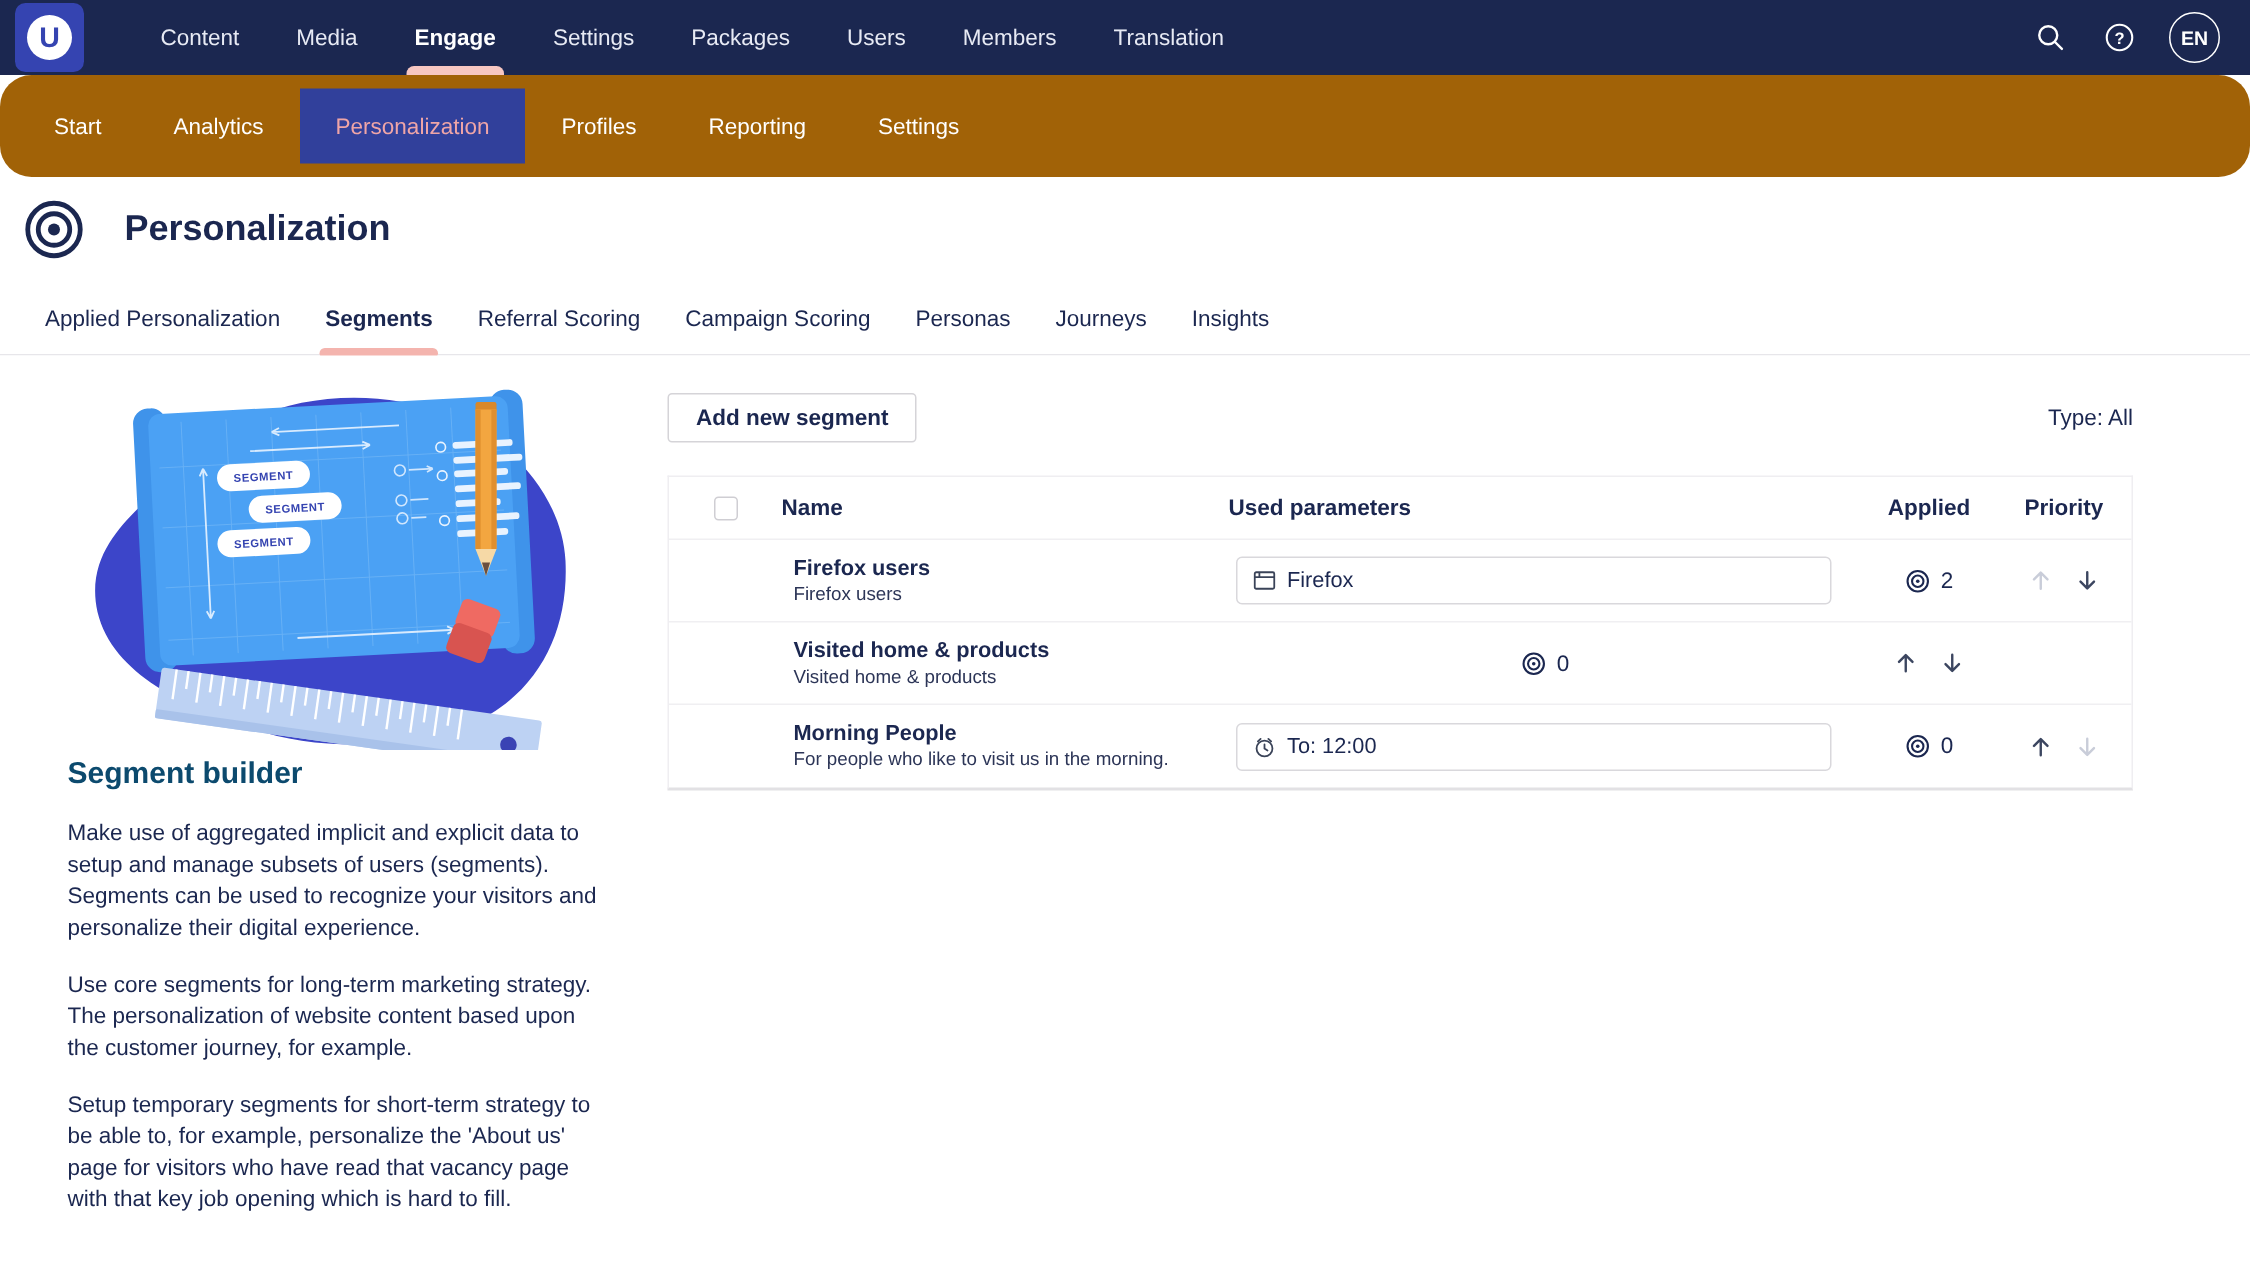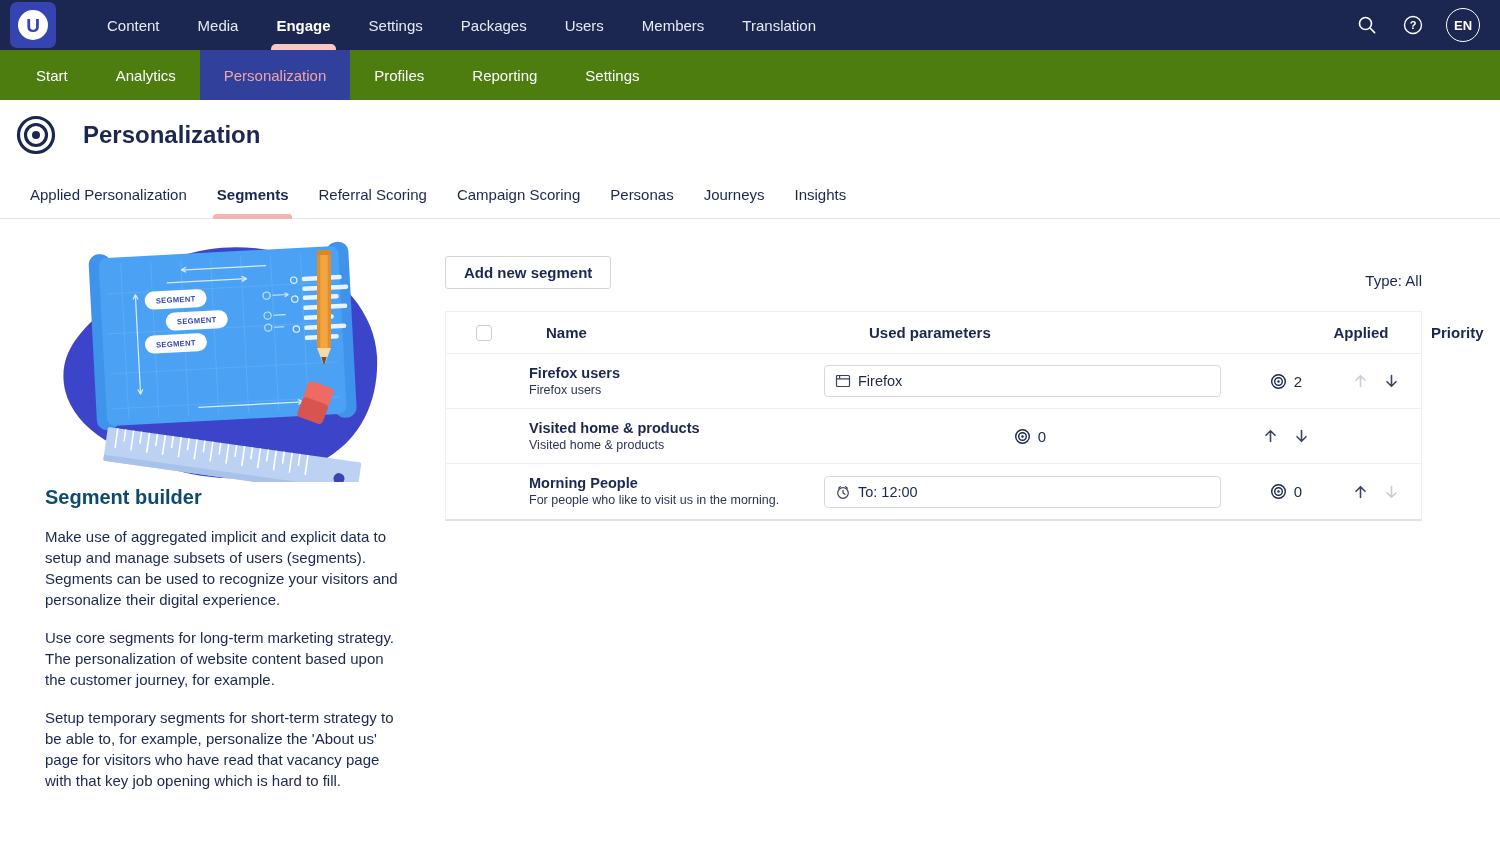--- a/index.html
+++ b/index.html
@@ -18,21 +18,21 @@
     padding:0 19px; color:#e7eaf4; font-size:15px; cursor:pointer; }
   .topnav-item.active { color:#fff; font-weight:700; }
   .topnav-item.active::after { content:""; position:absolute; left:14px; right:14px; bottom:0;
     height:6px; background:#f7c7c2; border-radius:5px 5px 0 0; }
   .topnav-right { margin-left:auto; display:flex; align-items:center; gap:20px; margin-right:20px; }
   .icon-btn { width:26px; height:26px; display:flex; align-items:center; justify-content:center; cursor:pointer; }
   .avatar { width:34px; height:34px; border:1.5px solid #fff; border-radius:50%;
     display:flex; align-items:center; justify-content:center; color:#fff; font-size:13px; font-weight:700; cursor:pointer; }
 
   
-  .subnav { height:50px; background:#4d7c0f; display:flex; align-items:center; padding-left:12px; }
+  .subnav { height:68px; background:#a16207; display:flex; align-items:center; padding-left:12px;border-radius:21px; }
   .subnav-item { height:50px; display:flex; align-items:center; padding:0 24px;
     color:#fff; font-size:15px; cursor:pointer; }
   .subnav-item.active { background:#31409b; color:#efa5a7; }
 
   
   .page-header { height:70px; display:flex; align-items:center; padding-left:15px; background:#fff; }
   .page-title { margin-left:26px; font-size:24px; font-weight:700; color:#1b2750; }
 
   
   .tabs { height:49px; display:flex; align-items:center; padding-left:30px; gap:30px;
@@ -44,29 +44,29 @@
     height:7px; background:#f4b4ae; border-radius:4px; }
 
   
   .content { position:relative; height:629px; background:#fff; }
 
   .left-col { position:absolute; left:45px; top:19px; width:357px; }
   .seg-heading { font-size:20px; font-weight:700; color:#0c4a6e; }
   .seg-par { margin-top:17px; font-size:15px; line-height:21px; color:#1b2750; }
 
   .main-col { position:absolute; left:445px; top:25px; width:977px; }
-  .main-top { display:flex; justify-content:space-between; align-items:flex-end; height:33px;margin-top:12px; }
+  .main-top { display:flex; justify-content:space-between; align-items:center; height:33px; }
   .add-btn { height:33px; padding:0 18px; background:#fff; border:1px solid #d5d4d8; border-radius:3px;
     font-family:"Liberation Sans", sans-serif; font-size:15px; font-weight:700; color:#1b2750; cursor:pointer; }
   .type-filter { font-size:15px; color:#1b2750; }
   .type-filter b { font-weight:400; }
 
   .seg-table { margin-top:22px; background:#fff; border:1px solid #efeef1; border-bottom:2px solid #e2e1e4; }
   .trow { display:grid; grid-template-columns:75px 298px 422px 90px 1fr; align-items:center; }
-  .thead { height:42px; border-bottom:1px solid #f0eff2;gap:25px; }
+  .thead { height:42px; border-bottom:1px solid #f0eff2; }
   .thead .th { font-size:15px; font-weight:700; color:#1b2750; }
   .cell-check { display:flex; justify-content:center; }
   .checkbox { width:16px; height:16px; border:1px solid #cfced3; border-radius:3px; background:#fff; cursor:pointer; }
   .th-center { text-align:center; }
   .tbody-row { height:55px; border-bottom:1px solid #f0eff2; }
   .tbody-row:last-child { border-bottom:none; }
   .cell-name { padding-left:8px; }
   .seg-name { font-size:14.5px; font-weight:700; color:#1b2750; line-height:17px; }
   .seg-desc { font-size:12.5px; color:#2c3557; line-height:15px; margin-top:1px; }
   .cell-param { padding-right:20px; padding-left:5px; }

